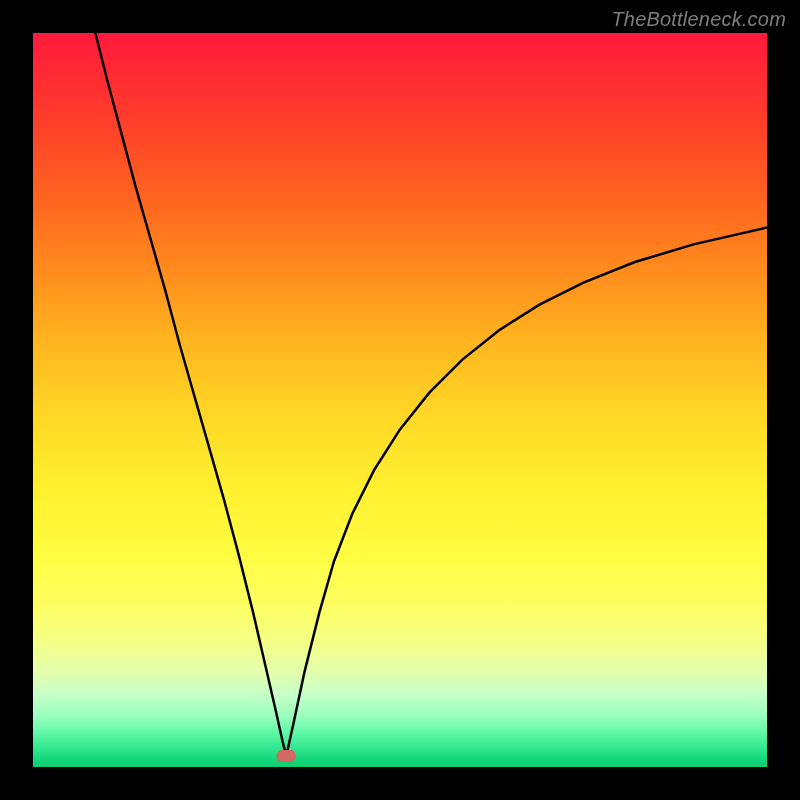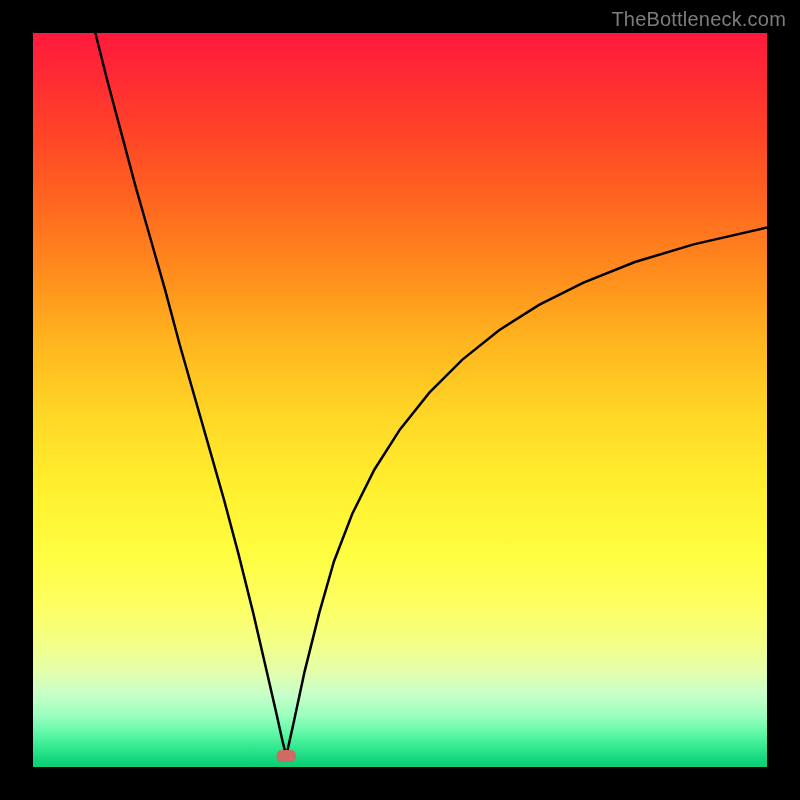--- a/index.html
+++ b/index.html
@@ -57,20 +57,21 @@
     height: 100%;
   }
   .watermark {
     position: absolute;
     top: 8px;
     right: 14px;
     color: #7d7d7d;
     font-size: 20px;
     letter-spacing: 0.2px;
     font-weight: 400;
+    font-style: italic;
   }
 </style>
 </head>
 <body>
 
 <div class="stage">
   <div class="watermark">TheBottleneck.com</div>
 
   <div class="plot">
     <div class="gradient"></div>

